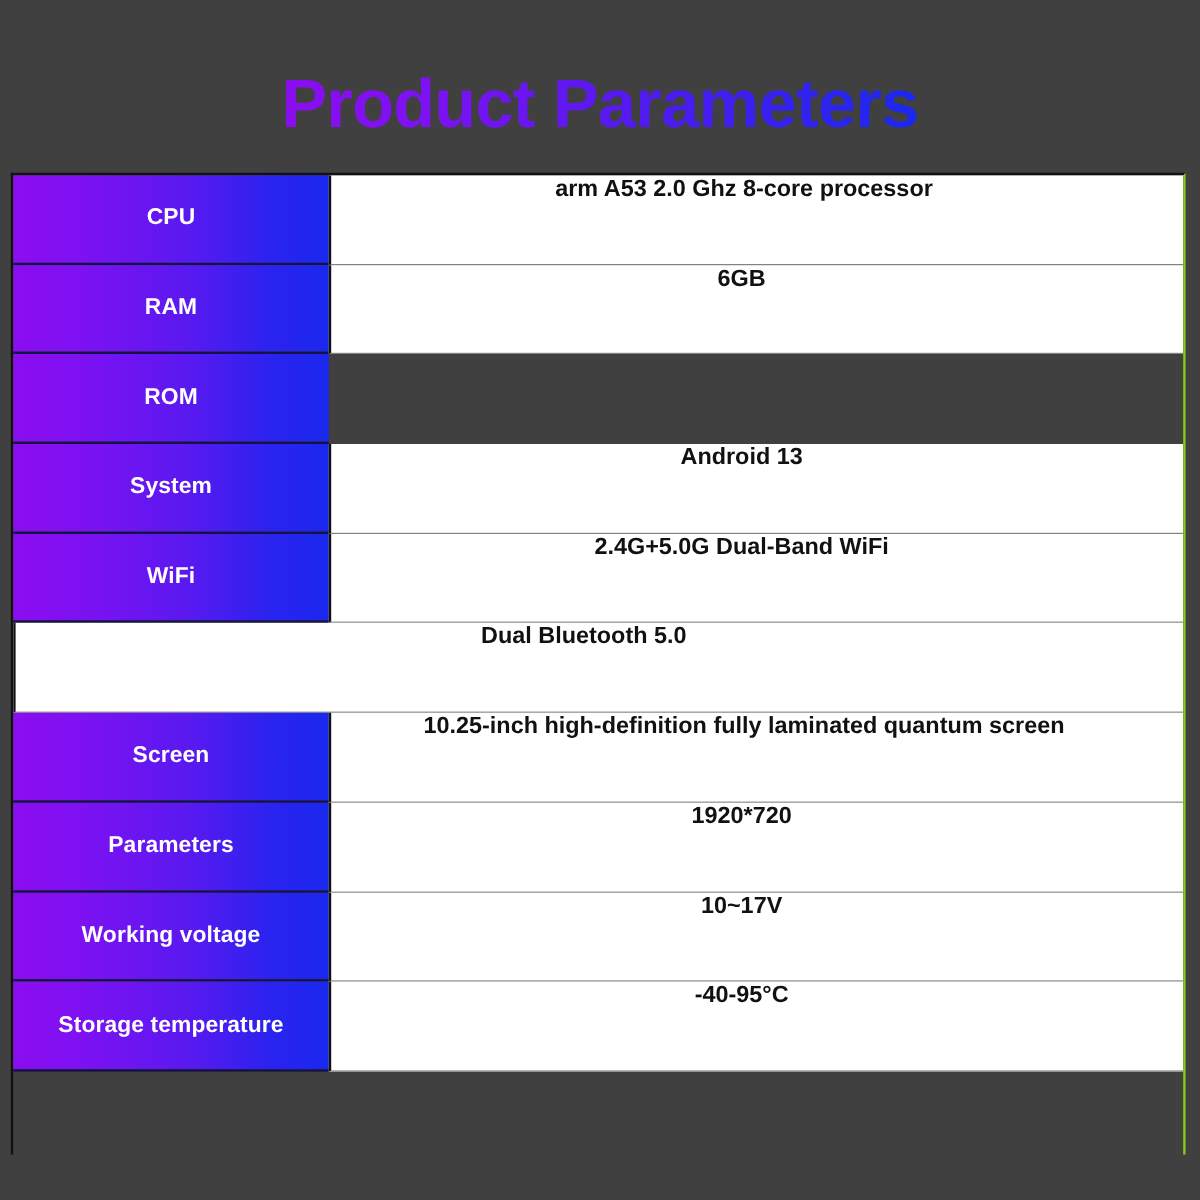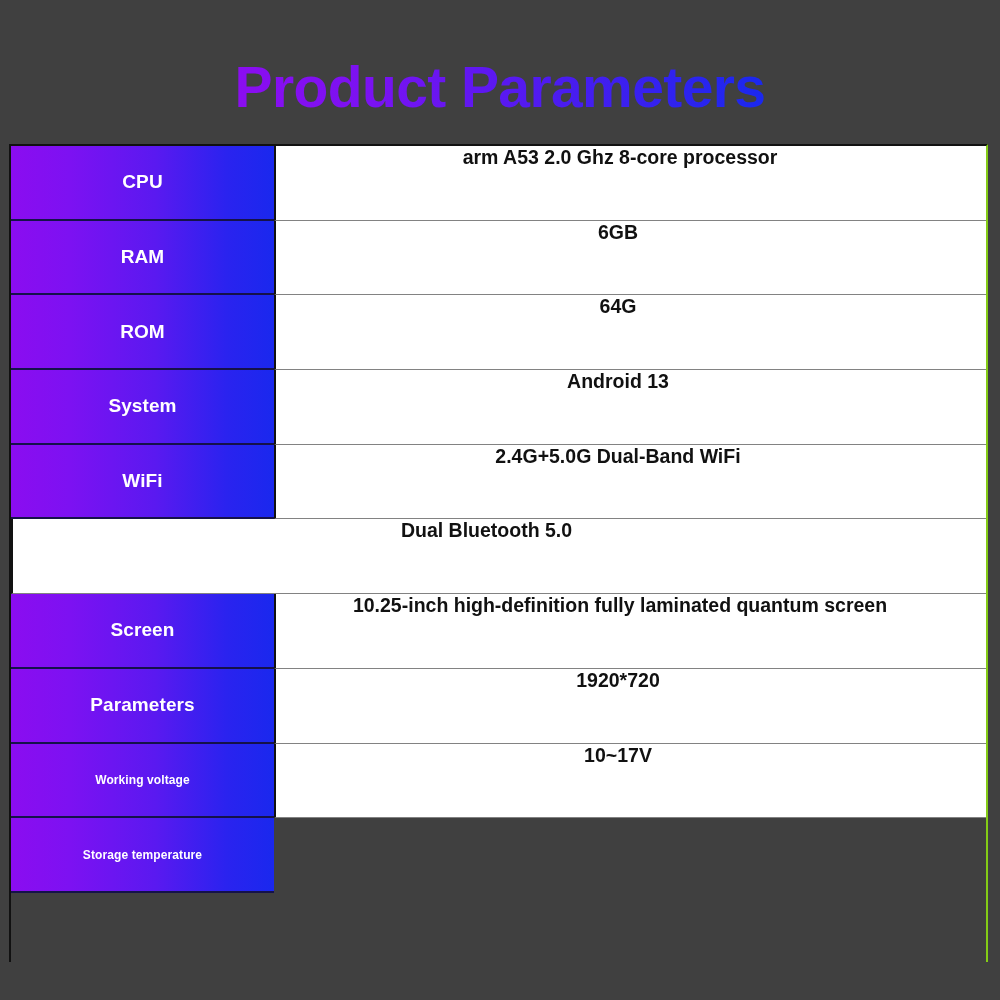--- a/index.html
+++ b/index.html
@@ -37,21 +37,21 @@
     display:flex;width:100%;height:74.7px;box-sizing:border-box;
   }
   .cell-label{
     width:263px;flex:0 0 263px;box-sizing:border-box;
     background-image:linear-gradient(90deg,#8b0df0 0%,#7d11f2 22%,#5a19f0 55%,#2a23ef 82%,#1a28ee 100%);
     border-bottom:2px solid #15124a;
     display:flex;align-items:center;justify-content:center;
     color:#ffffff;font-weight:700;font-size:19px;letter-spacing:0.1px;
     text-align:center;padding:0 4px;
   }
-  .cell-label.small{font-size:12px;}
+  .cell-label.small{font-size:19px;}
   .cell-value{
     flex:1 1 auto;box-sizing:border-box;background:#ffffff;
     border-bottom:1.6px solid #828282;
     border-left:2px solid #111;
     display:flex;justify-content:center;
     color:#111111;font-weight:700;font-size:19.5px;
     text-align:center;padding:0 10px 0 0;
   }
   .cell-value span{display:inline-block;transform:translateX(-8px);white-space:nowrap;}
   .cell-value.long span{transform:translateX(-6px);font-size:19.5px;}
@@ -73,23 +73,20 @@
         </div>
       </div>
       <div class="row">
         <div class="cell-label">RAM</div>
         <div class="cell-value">
           <span>6GB</span>
         </div>
       </div>
       <div class="row">
         <div class="cell-label">ROM</div>
-        <div class="cell-value">
-          <span>64G</span>
-        </div>
       </div>
       <div class="row">
         <div class="cell-label">System</div>
         <div class="cell-value">
           <span>Android 13</span>
         </div>
       </div>
       <div class="row">
         <div class="cell-label">WiFi</div>
         <div class="cell-value">
@@ -114,16 +111,19 @@
         </div>
       </div>
       <div class="row">
         <div class="cell-label small">Working voltage</div>
         <div class="cell-value">
           <span>10~17V</span>
         </div>
       </div>
       <div class="row">
         <div class="cell-label small">Storage temperature</div>
+        <div class="cell-value">
+          <span>-40-95°C</span>
+        </div>
       </div>
     </div>
 
 </div>
 
 </body></html>

